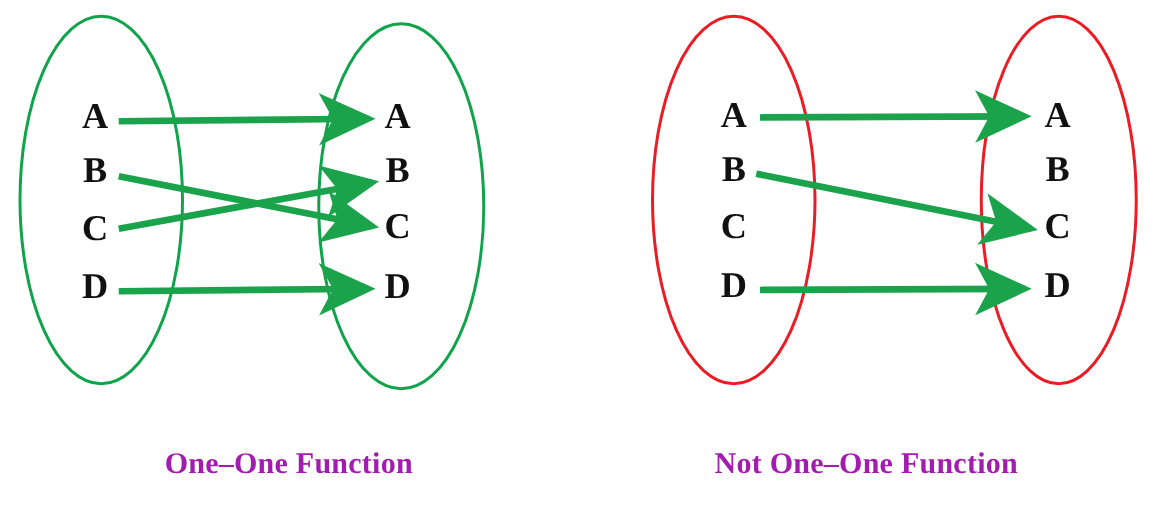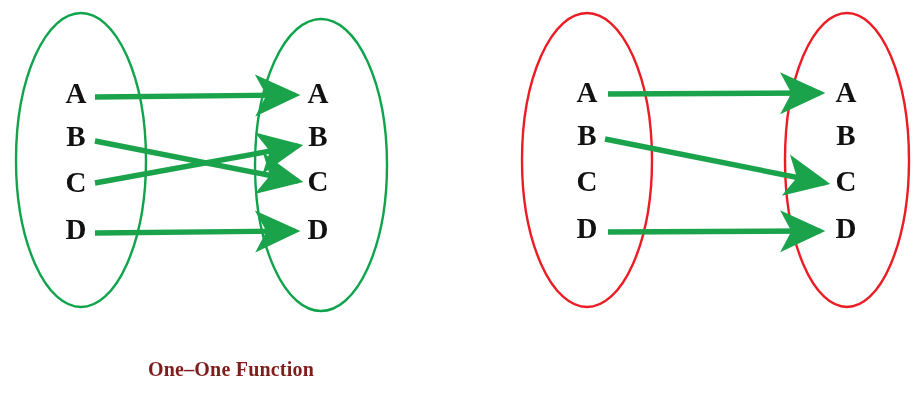--- a/index.html
+++ b/index.html
@@ -36,23 +36,23 @@
     display: block;
   }
   .caption {
     position: absolute;
     left: 0;
     top: 358px;
     width: 462px;
     text-align: center;
     font-family: "Liberation Serif", "DejaVu Serif", serif;
     font-weight: bold;
-    font-size: 20px;
+    font-size: 24px;
     letter-spacing: 0.2px;
-    color: #7f1d1d;
+    color: #a21caf;
     white-space: nowrap;
   }
   .set-label {
     font-family: "Liberation Serif", "DejaVu Serif", serif;
     font-weight: bold;
     font-size: 29px;
     fill: #111111;
     dominant-baseline: middle;
     text-anchor: middle;
   }
@@ -120,15 +120,16 @@
       <text class="set-label" x="125" y="138">B</text>
       <text class="set-label" x="125" y="184">C</text>
       <text class="set-label" x="125" y="231">D</text>
 
       <text class="set-label" x="384" y="95">A</text>
       <text class="set-label" x="384" y="138">B</text>
       <text class="set-label" x="384" y="184">C</text>
       <text class="set-label" x="384" y="231">D</text>
     </svg>
 
+    <div class="caption">Not One–One Function</div>
   </div>
 
 </div>
 
 </body></html>

